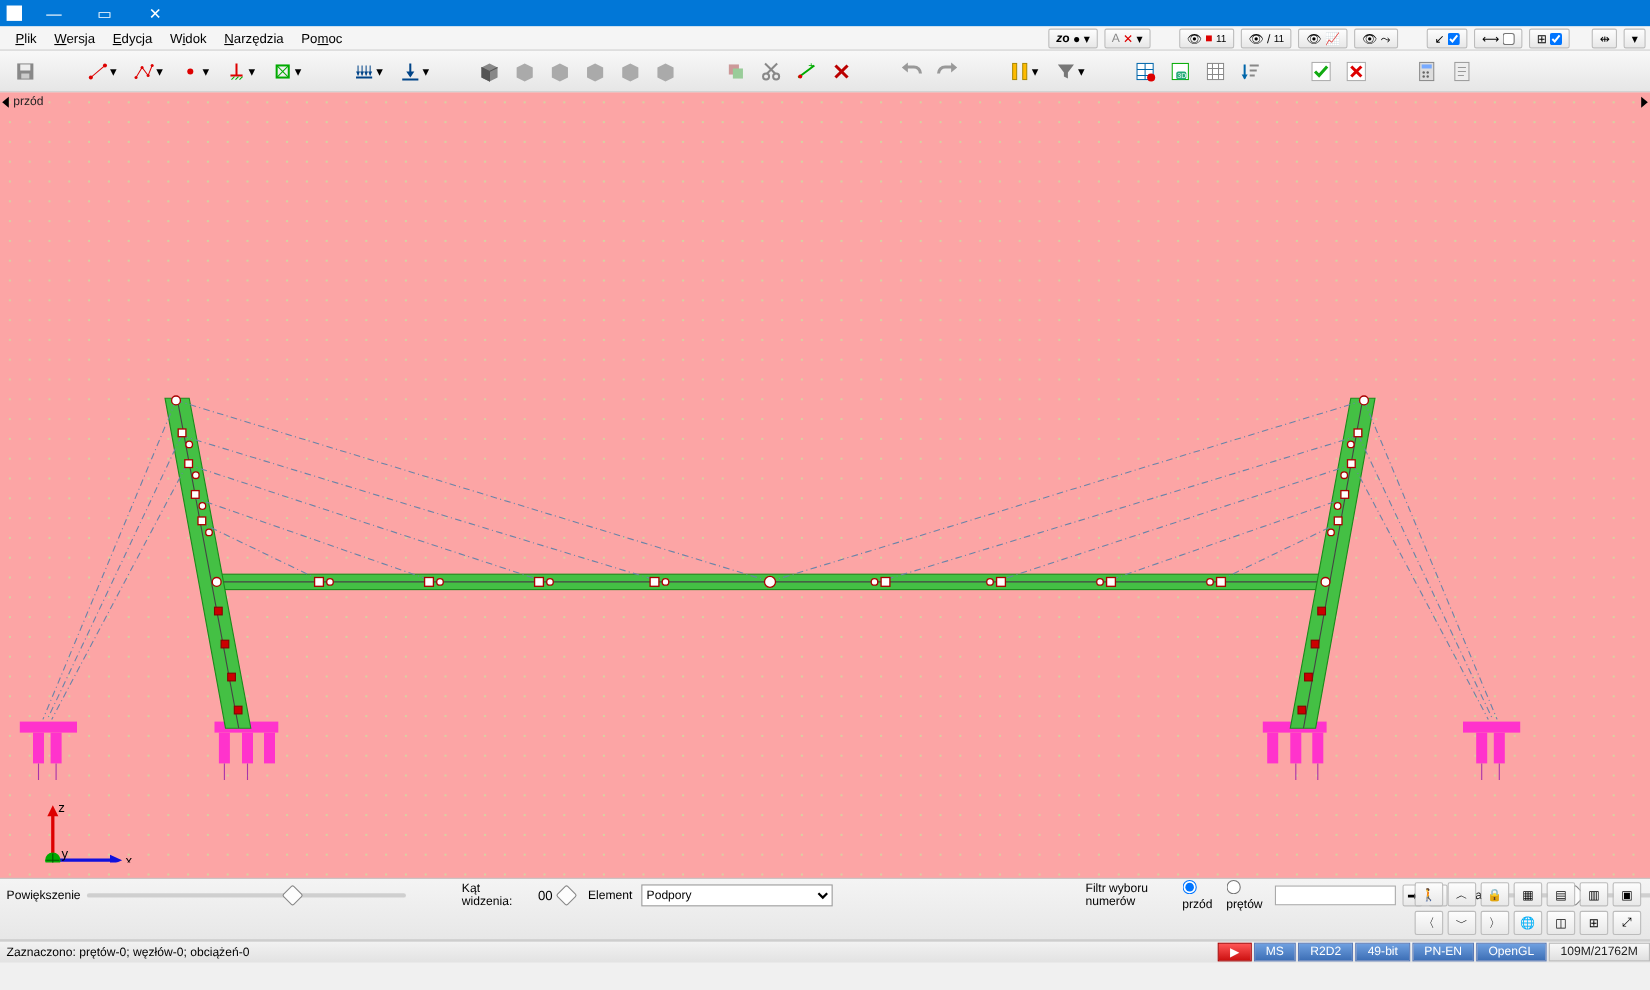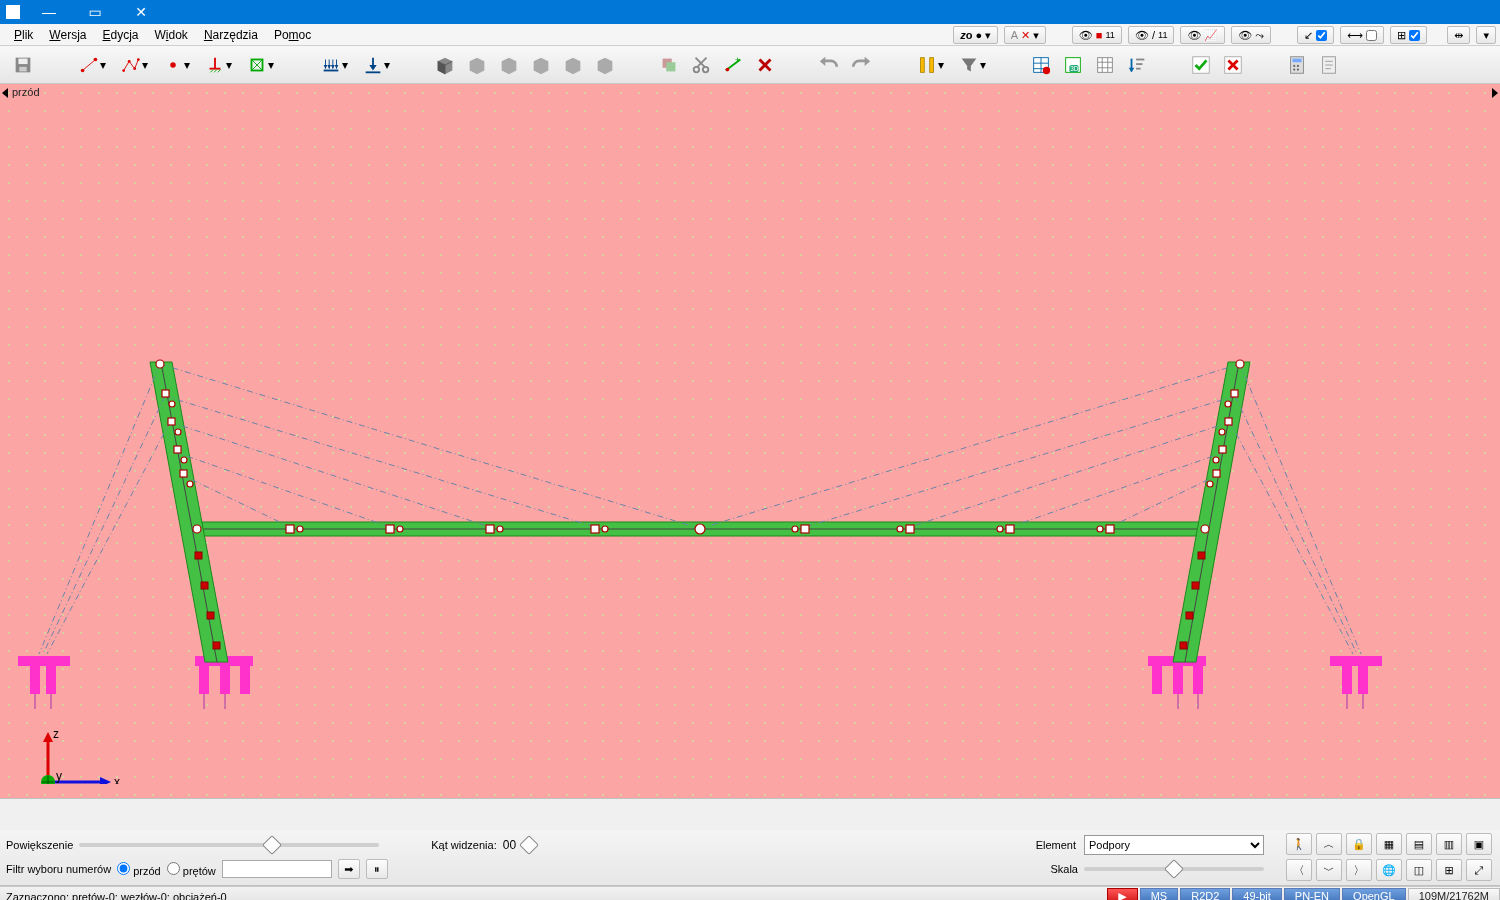--- a/index.html
+++ b/index.html
@@ -31,21 +31,21 @@
 
 
 .canvas-wrap{position:relative; width:100%; height:715px; background:#fca5a5; overflow:hidden; border-bottom:1px solid #c0c0c0;}
 .canvas-wrap .view-label{position:absolute;top:2px;left:12px;font-size:11px;color:#222;}
 .canvas-wrap .arrow-left,.canvas-wrap .arrow-right,.canvas-wrap .arrow-tl,.canvas-wrap .arrow-tr{position:absolute;width:0;height:0;}
 .canvas-wrap .arrow-tl{top:4px;left:2px;border-top:5px solid transparent;border-bottom:5px solid transparent;border-right:6px solid #000;}
 .canvas-wrap .arrow-tr{top:4px;right:2px;border-top:5px solid transparent;border-bottom:5px solid transparent;border-left:6px solid #000;}
 .canvas-dots{position:absolute;inset:0;background-image:radial-gradient(#d7d2a0 1px, transparent 1px);background-size:18px 18px;}
 
 
-.bottom-panels{height:56px;background:linear-gradient(#f4f4f4,#e7e7e7);display:flex;flex-direction:column;border-bottom:1px solid #c0c0c0;padding:3px 6px;position:relative;margin-top:31px;}
+.bottom-panels{height:56px;background:linear-gradient(#f4f4f4,#e7e7e7);display:flex;flex-direction:row;border-bottom:1px solid #c0c0c0;padding:3px 6px;position:relative;}
 .bp-row{display:flex;align-items:center;height:24px;gap:6px;}
 .bp-row label{font-size:11px;}
 .slider{appearance:none;height:4px;background:#cfcfcf;border-radius:2px;outline:none;}
 .slider::-webkit-slider-thumb{appearance:none;width:14px;height:14px;background:#fdfdfd;border:1px solid #888;border-radius:2px;transform:rotate(45deg);}
 .bp-row input[type=text]{height:18px;border:1px solid #aaa;font-size:11px;padding:1px 4px;}
 .smbtn{width:22px;height:20px;border:1px solid #bcbcbc;background:linear-gradient(#fdfdfd,#e8e8e8);border-radius:2px;display:flex;align-items:center;justify-content:center;font-size:11px;}
 .nav-grid{position:absolute;right:6px;top:3px;display:grid;grid-template-columns:repeat(7,28px);grid-template-rows:repeat(2,24px);gap:2px;}
 .nav-grid .smbtn{width:26px;height:22px;}
 
 select.combo{height:20px;border:1px solid #999;font-size:11px;background:#fff;}

